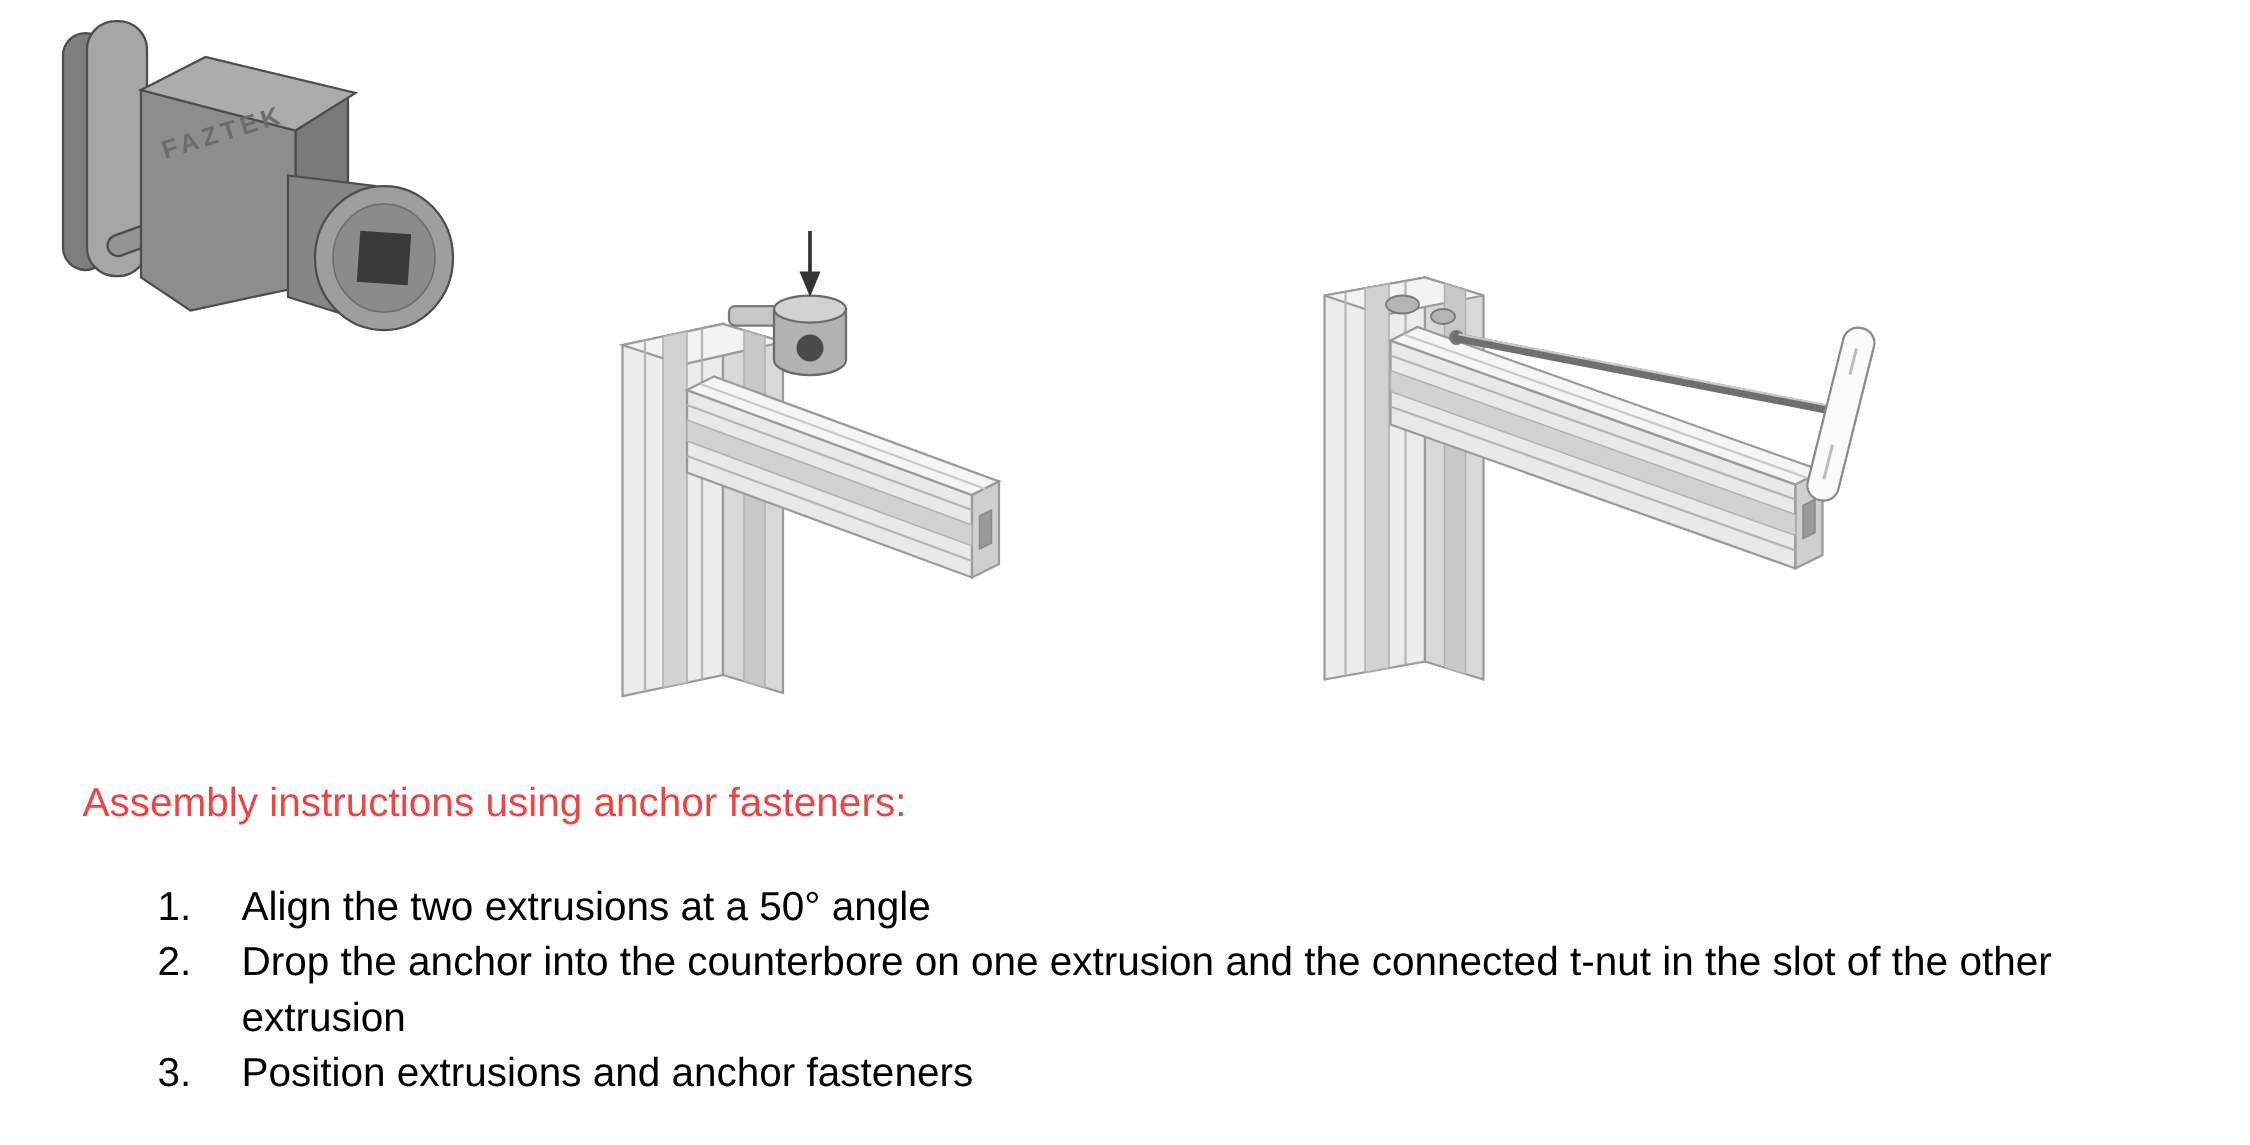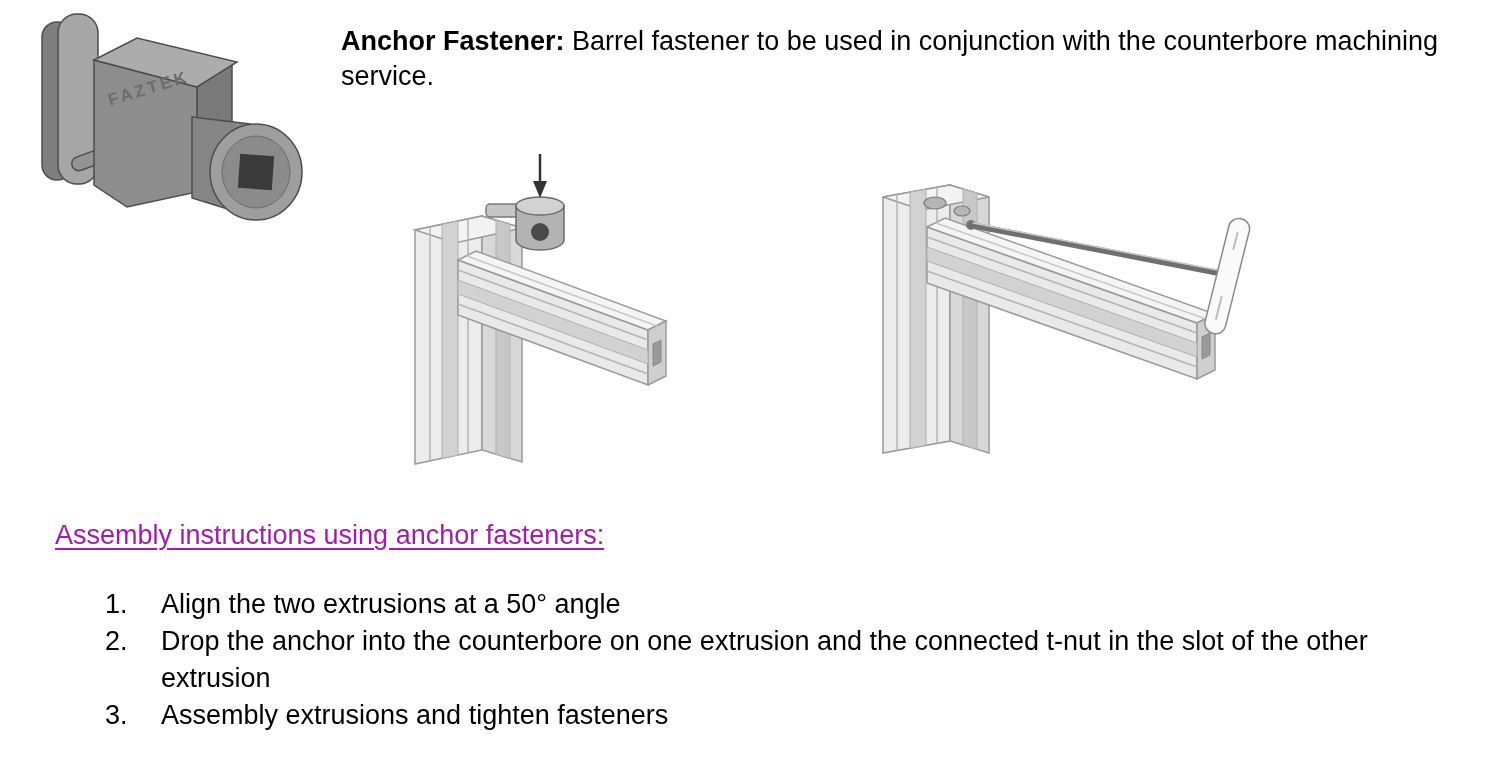--- a/index.html
+++ b/index.html
@@ -25,44 +25,40 @@
   }
   .header-text .bold { font-weight: bold; }
   .fig { position: absolute; }
   .fig-product   { left: 30px;  top: 2px;   }
   .fig-drop      { left: 400px; top: 148px; }
   .fig-tighten   { left: 865px; top: 165px; }
   .section-heading {
     position: absolute;
     left: 55px; top: 520px;
     font-size: 27px;
-    text-decoration: underline;
     text-underline-offset: 4px;
-    color: #a21caf;
+    color: #ef4444;
   }
   .steps {
     position: absolute;
     left: 105px; top: 586px;
     width: 1345px;
     font-size: 27px;
     line-height: 37px;
   }
   .step { display: flex; align-items: flex-start; }
   .step-num { flex: 0 0 56px; }
   .step-text { flex: 1 1 auto; max-width: 1289px; }
   svg text { font-family: "Liberation Sans", "DejaVu Sans", sans-serif; }
 </style>
 </head>
 <body>
 
 <div class="page">
 
-  <div class="header-text">
-    <span class="bold">Anchor Fastener:</span><span> Barrel fastener to be used in conjunction with the counterbore machining service.</span>
-  </div>
 
   <div class="fig fig-product">
     <svg width="285" height="242" viewBox="0 0 285 242">
 
       <g>
         <rect x="12" y="20" width="30" height="158" rx="15" fill="#7e7e7e" stroke="#4d4d4d" stroke-width="1.5"></rect>
         <rect x="28" y="12" width="40" height="170" rx="19" fill="#a6a6a6" stroke="#4d4d4d" stroke-width="1.5"></rect>
       </g>
 
       <g transform="rotate(-20 122 135)">
@@ -172,17 +168,17 @@
     <div class="step">
       <span class="step-num">1.</span>
       <span class="step-text">Align the two extrusions at a 50° angle</span>
     </div>
     <div class="step">
       <span class="step-num">2.</span>
       <span class="step-text">Drop the anchor into the counterbore on one extrusion and the connected t-nut in the slot of the other extrusion</span>
     </div>
     <div class="step">
       <span class="step-num">3.</span>
-      <span class="step-text">Assembly extrusions and tighten fasteners</span>
+      <span class="step-text">Position extrusions and anchor fasteners</span>
     </div>
   </div>
 
 </div>
 
 </body></html>

